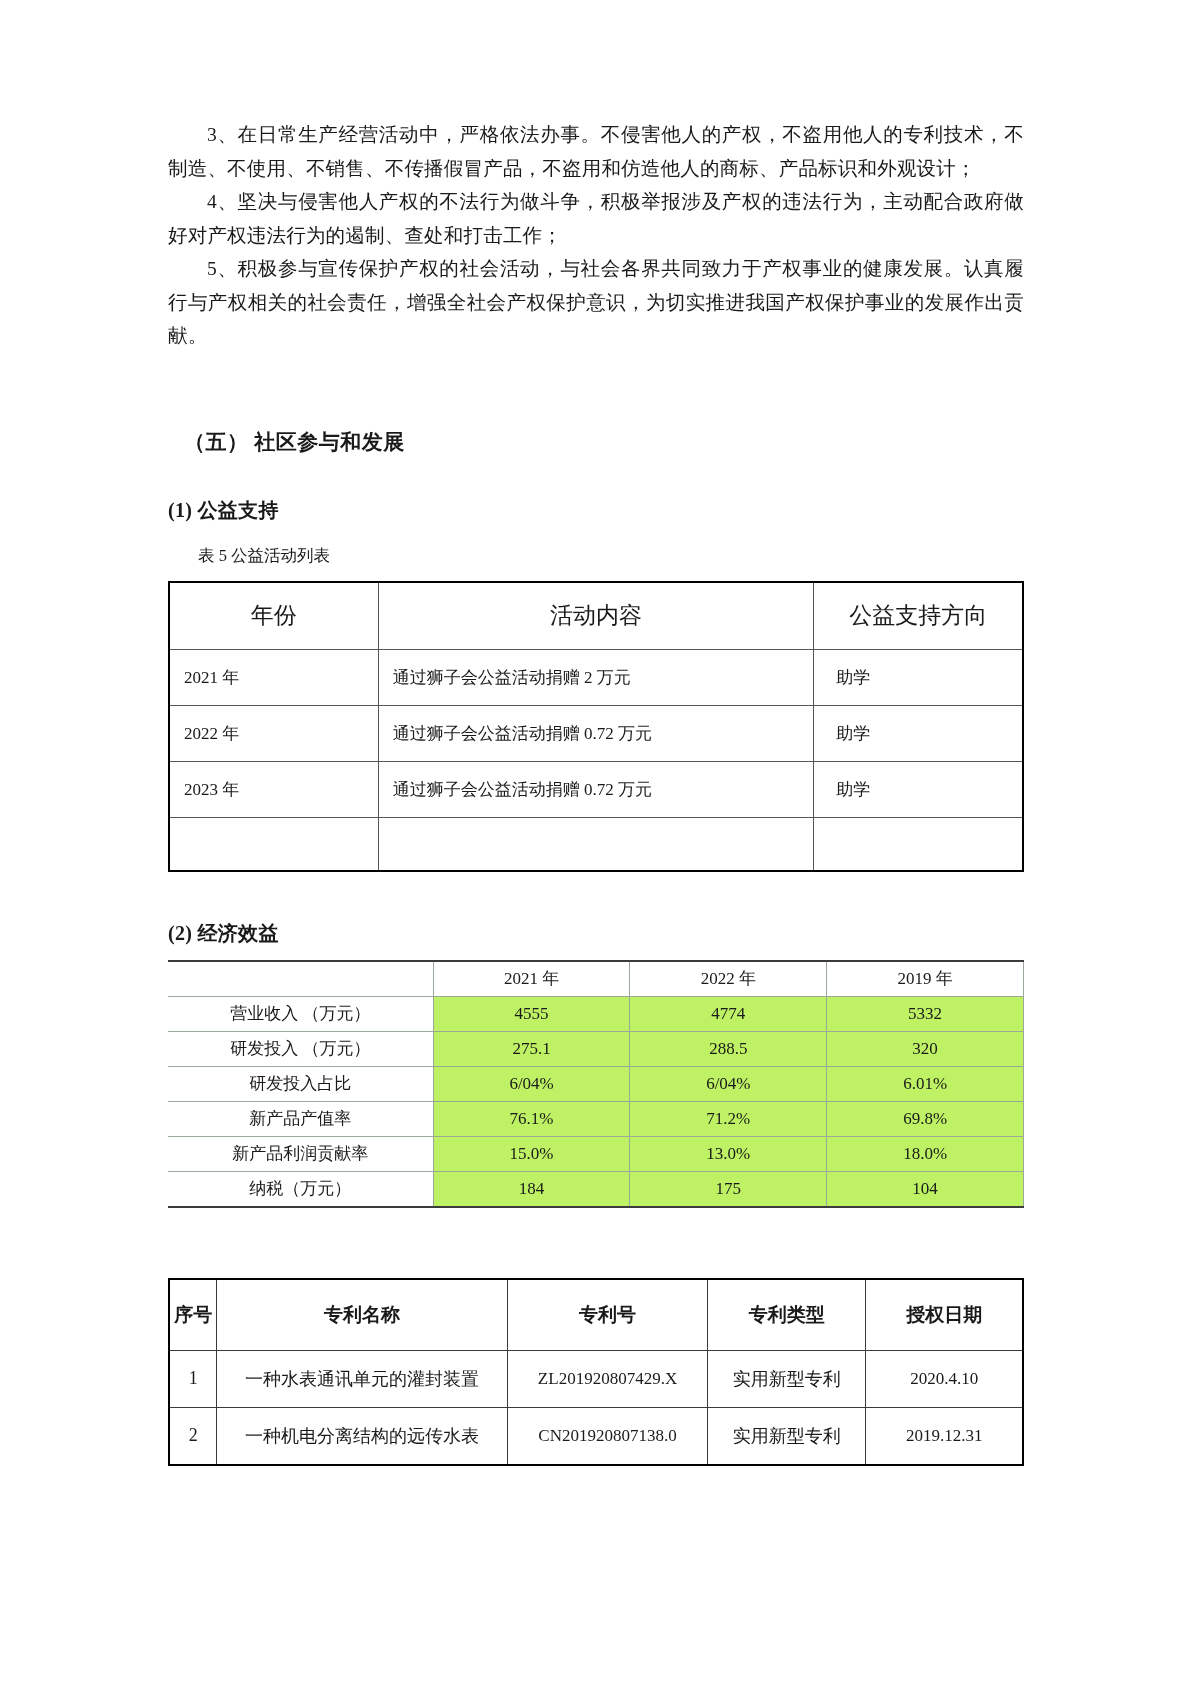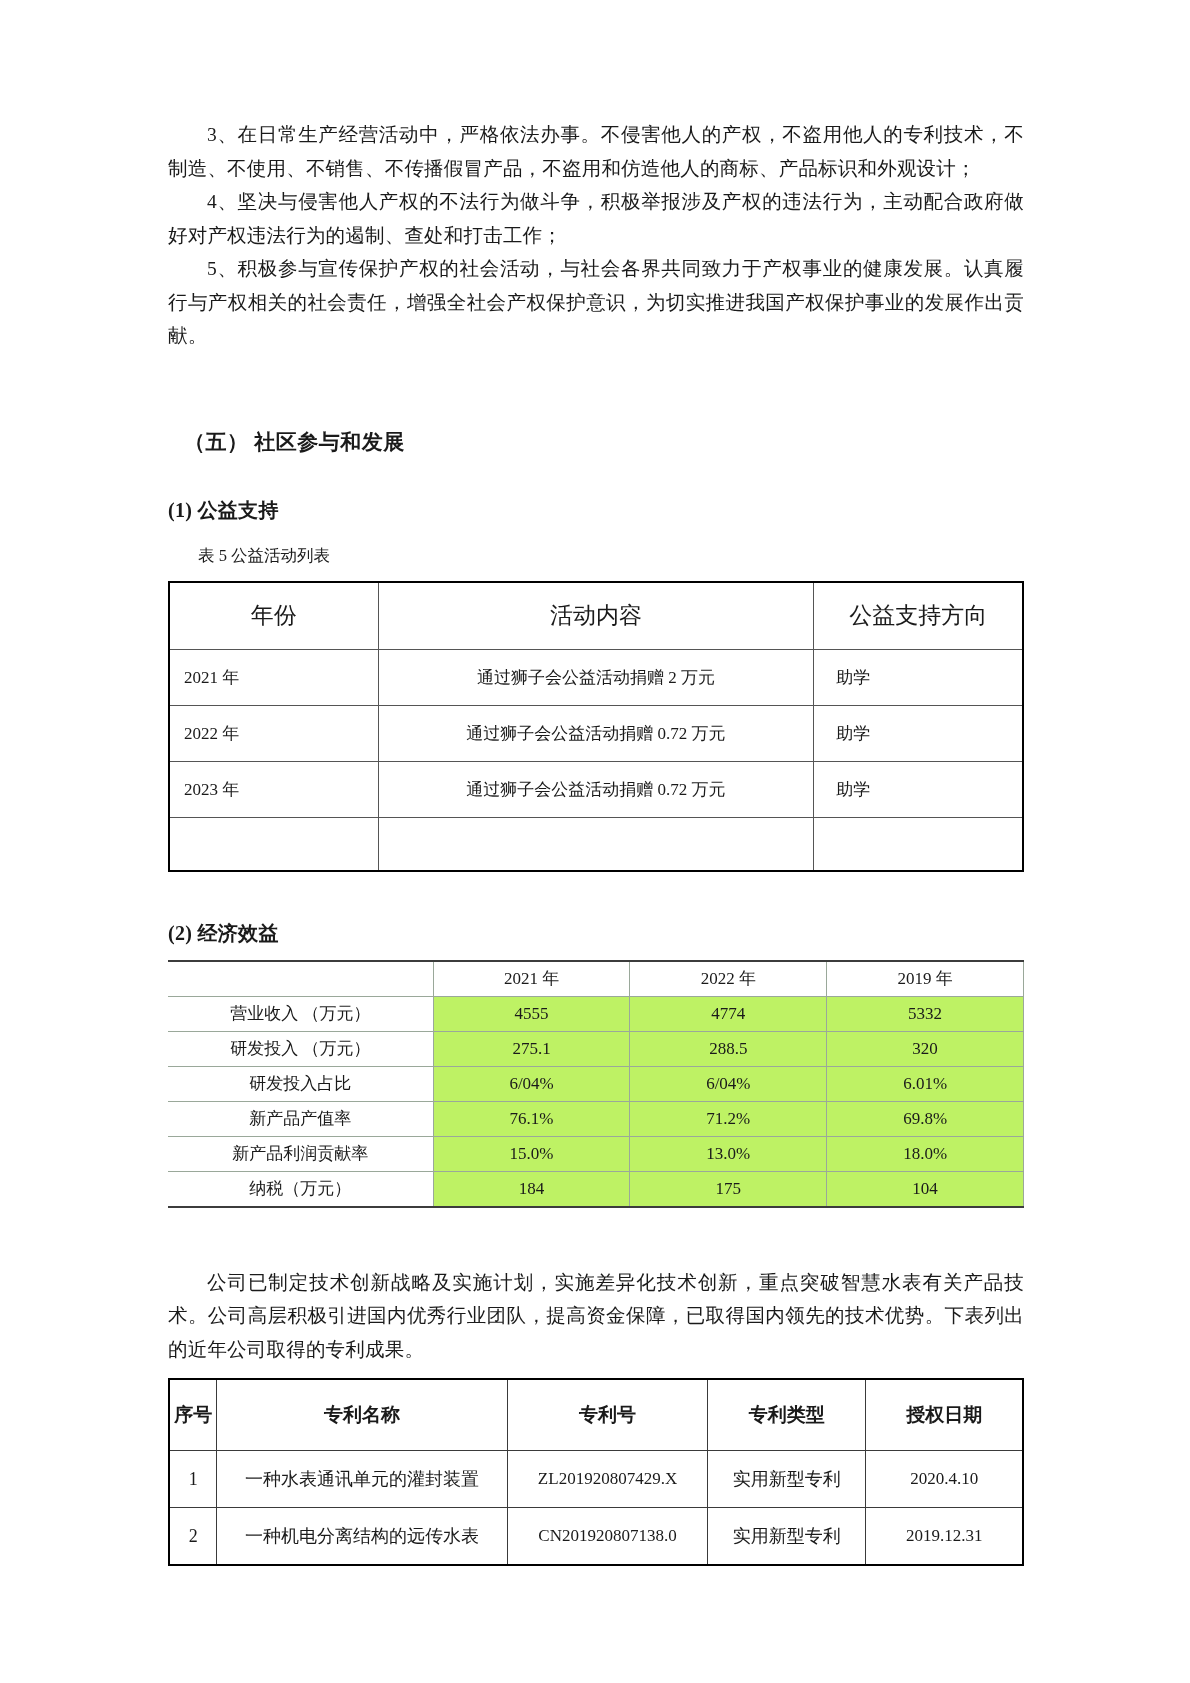--- a/index.html
+++ b/index.html
@@ -89,21 +89,21 @@
     height: 66px;
     padding: 0 6px;
     margin-left: 12px;
   }
   .t-charity .row td {
     font-size: 17px;
     height: 55px;
     padding: 0 14px;
   }
   .t-charity .row td.c-year { text-align: left; }
-  .t-charity .row td.c-act  { text-align: center; }
+  .t-charity .row td.c-act  { }
   .t-charity .row td.c-dir  { text-align: left; padding-left: 22px; }
   .t-charity .row.empty td { height: 52px; }
   .t-charity .col-a { width: 24.5%; }
   .t-charity .col-b { width: 51%; }
   .t-charity .col-c { width: 24.5%; }
 
   
   .t-econ {
     border-top: 2px solid #3c3c3c;
     border-bottom: 2px solid #3c3c3c;
@@ -278,21 +278,20 @@
           <td class="val">104</td>
         </tr>
       </tbody>
     </table>
 
     <div class="sp-46"></div>
 
 
     <div class="sp-12"></div>
 
-    <p class="para indent">公司已制定技术创新战略及实施计划，实施差异化技术创新，重点突破智慧水表有关产品技术。公司高层积极引进国内优秀行业团队，提高资金保障，已取得国内领先的技术优势。下表列出的近年公司取得的专利成果。</p>
 
     <div class="sp-12"></div>
 
     <table class="t-pat">
       <colgroup>
         <col class="p-col-a">
           <col class="p-col-b">
           <col class="p-col-c">
           <col class="p-col-d">
           <col class="p-col-e">

